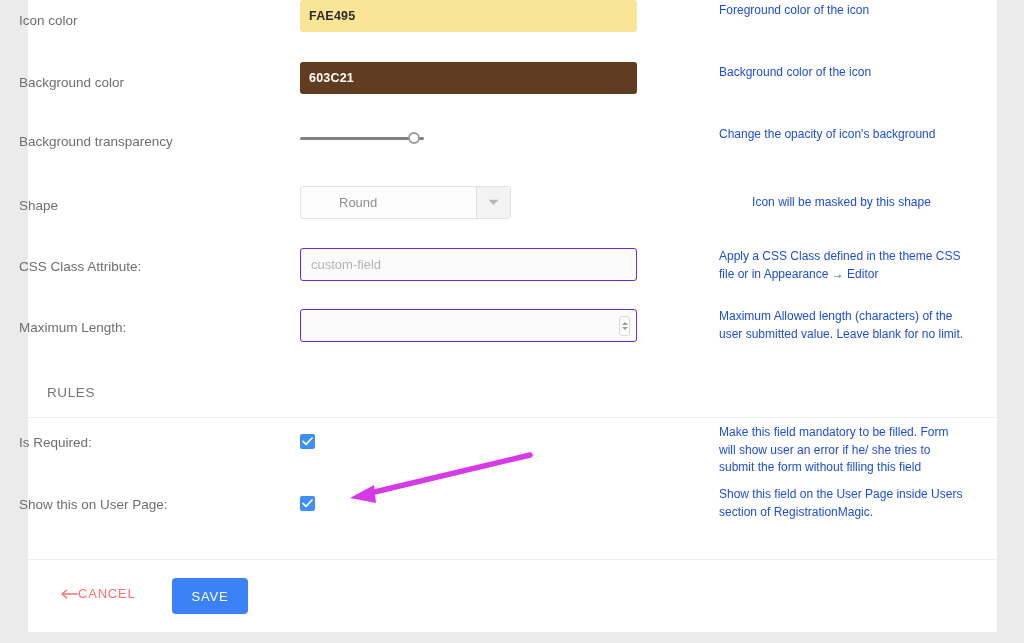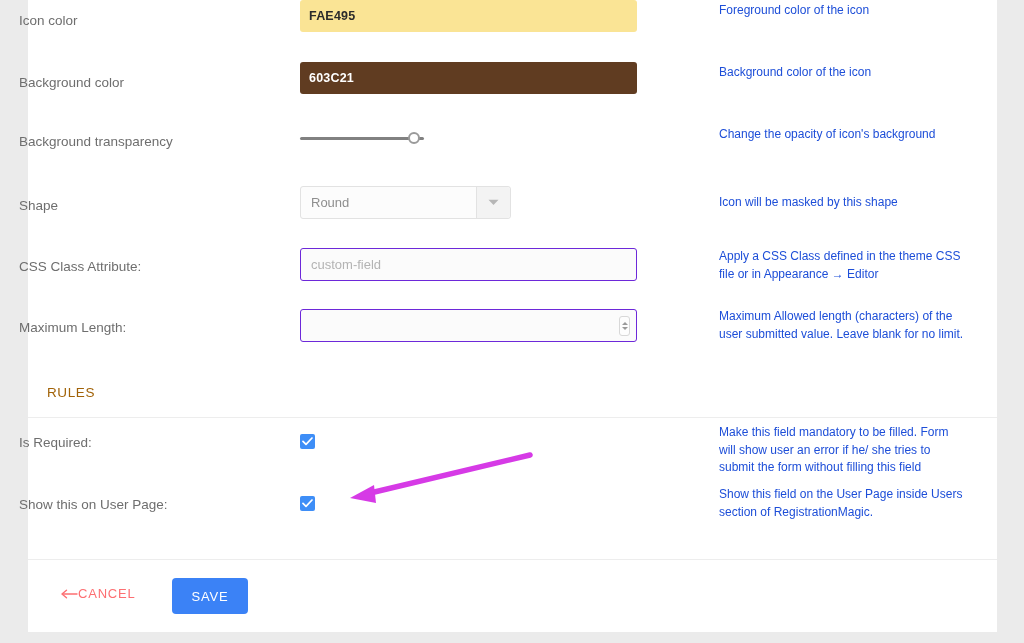--- a/index.html
+++ b/index.html
@@ -98,20 +98,21 @@
   }
 
   
   .select {
     position: relative;
     display: flex;
     width: 211px; height: 33px;
     border: 1px solid #e2e2e2;
     border-radius: 3px;
     background: #fcfcfc;
+    padding-left: 28px;
   }
   .select-value {
     flex: 1;
     display: flex; align-items: center;
     padding-left: 10px;
     font-size: 13px;
     color: #8e8e8e;
   }
   .select-arrow {
     width: 34px;
@@ -154,21 +155,21 @@
   }
   .spinner i.up { border-bottom: 3px solid #9a9a9a; }
   .spinner i.down { border-top: 3px solid #9a9a9a; }
 
   
   .section-title {
     position: absolute;
     left: 47px;
     font-size: 13.5px;
     letter-spacing: .6px;
-    color: #a16207;
+    color: #737373;
   }
 
   
   .checkbox {
     width: 15px; height: 15px;
     border-radius: 2px;
     background: #3e8ef7;
     display: flex; align-items: center; justify-content: center;
   }
   .checkbox svg { display: block; }
@@ -249,21 +250,21 @@
     <div class="ctl" style="top:0px;">
       <div class="select">
         <div class="select-value">Round</div>
         <div class="select-arrow">
           <svg width="11" height="7" viewBox="0 0 11 7" aria-hidden="true">
             <path d="M0.5 0.8 L5.5 6 L10.5 0.8 Z" fill="#b6b6b6"></path>
           </svg>
         </div>
       </div>
     </div>
-    <div class="help" style="top:8px;">Icon will be masked by this shape</div>
+    <div class="help" style="top:8px;text-align:center;">Icon will be masked by this shape</div>
   </div>
 
   <div class="row" style="top:248px;">
     <div class="lbl" style="top:10px;">CSS Class Attribute:</div>
     <div class="ctl" style="top:0px;">
       <div class="textinput">custom-field</div>
     </div>
     <div class="help" style="top:0px;">Apply a CSS Class defined in the theme CSS file or in Appearance → Editor</div>
   </div>
 

